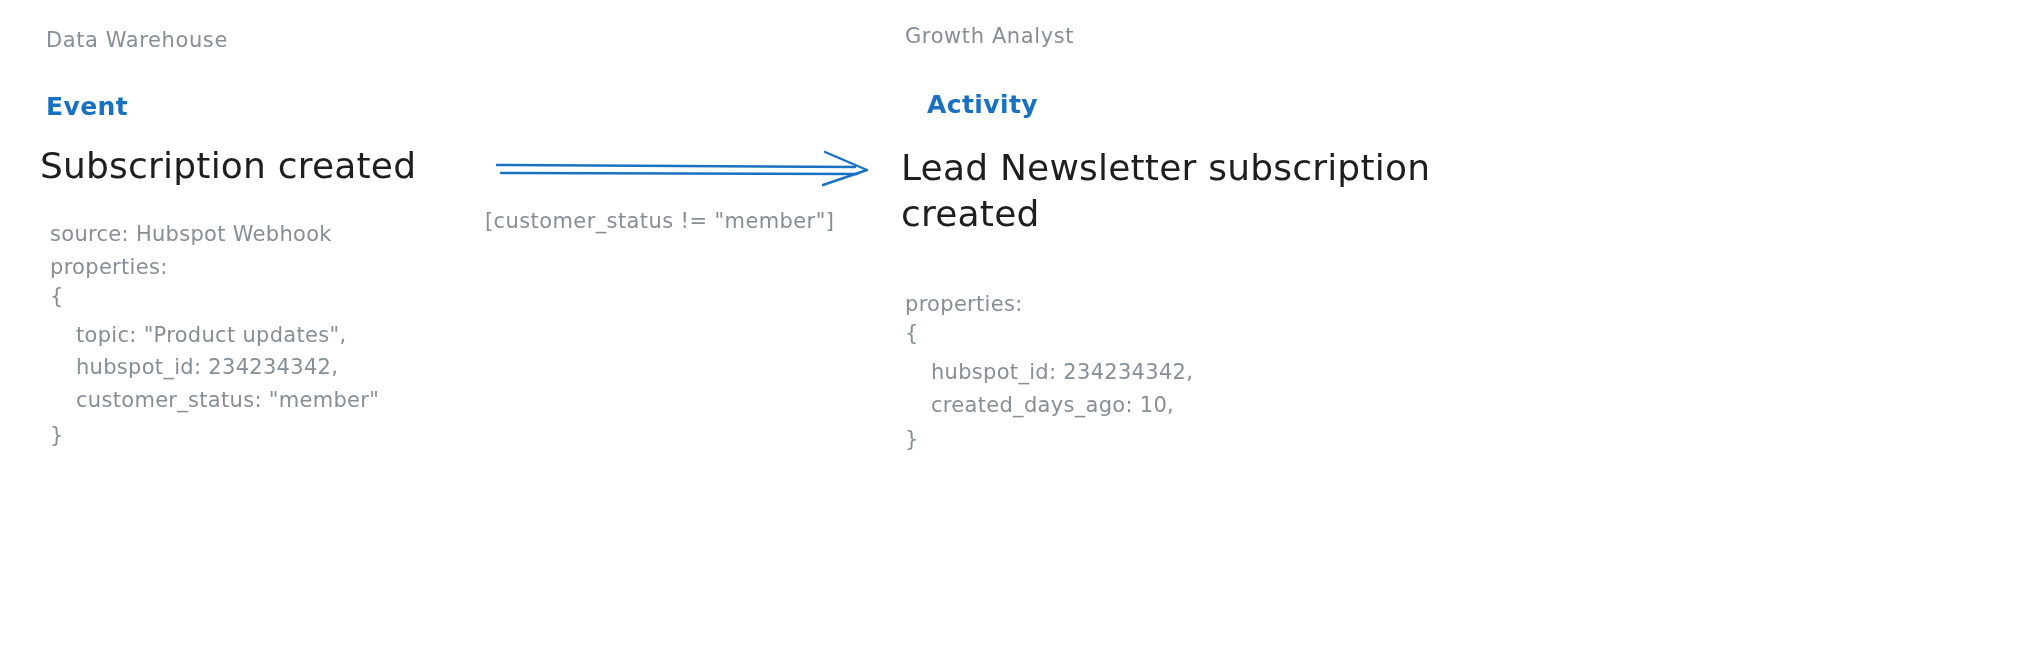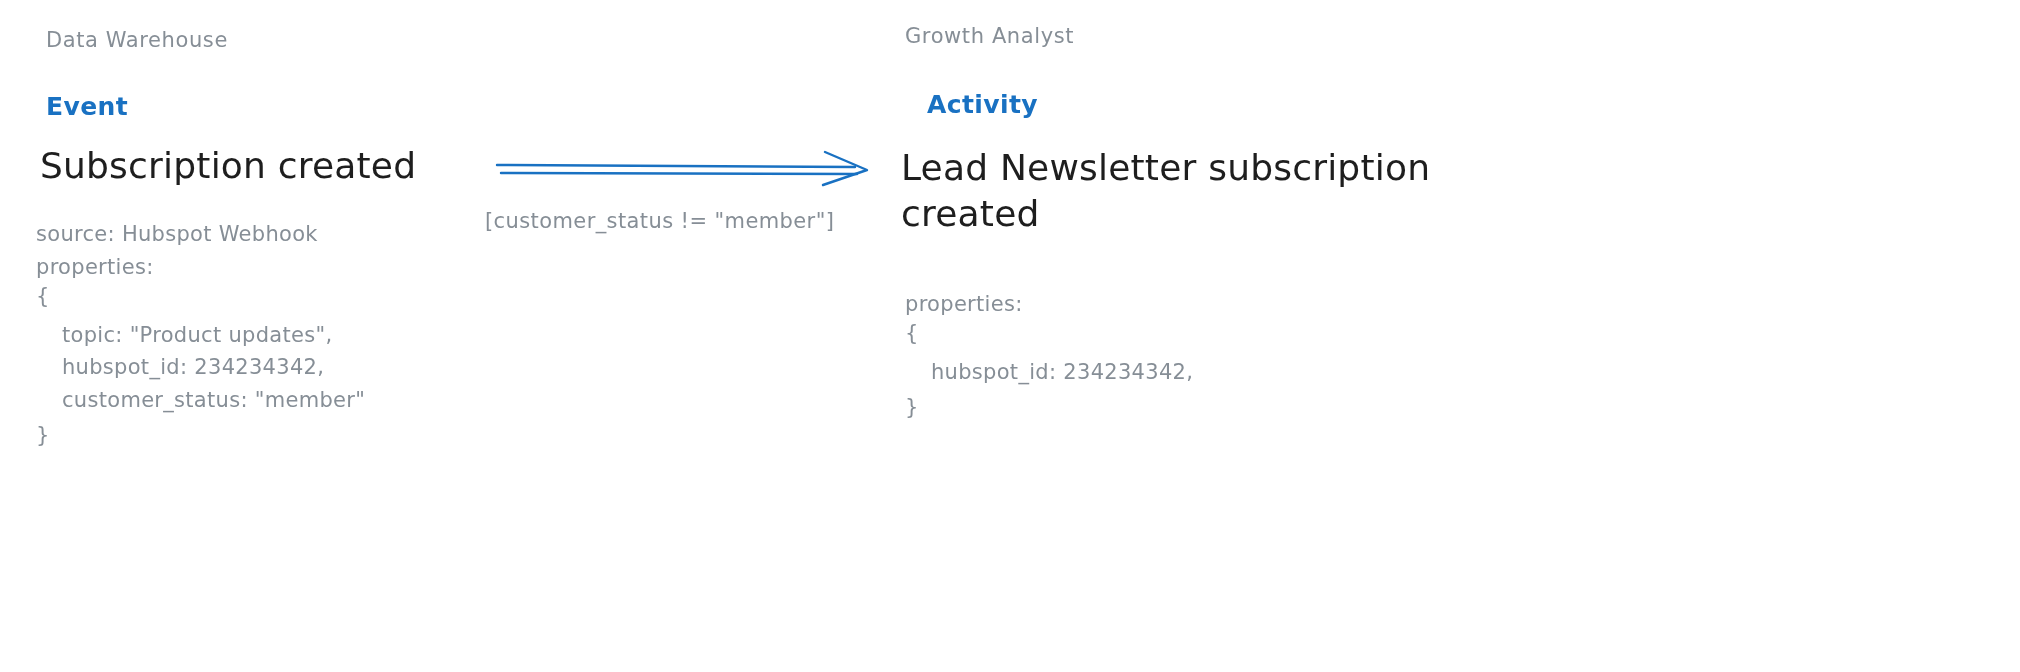--- a/index.html
+++ b/index.html
@@ -70,21 +70,21 @@
     line-height: 1.56;
     letter-spacing: 0.3px;
     white-space: pre;
     padding-left: 26px;
   }
 
   
   #owner-left      { position: absolute; left: 46px;  top: 28px; }
   #kind-left       { position: absolute; left: 46px;  top: 92px; text-align: right; }
   #title-left      { position: absolute; left: 40px;  top: 143px; width: 520px; }
-  #meta-left       { position: absolute; left: 36px;  top: 218px; width: 520px; }
+  #meta-left       { position: absolute; left: 50px;  top: 218px; width: 520px; }
 
   
   #owner-right     { position: absolute; left: 905px; top: 24px; }
   #kind-right      { position: absolute; left: 905px; top: 90px; margin-left: 22px; }
   #title-right     { position: absolute; left: 901px; top: 145px; width: 660px; }
   #meta-right      { position: absolute; left: 905px; top: 288px; width: 560px; }
 
   
   #edge-arrow {
     position: absolute;
@@ -141,17 +141,18 @@
 
   <div id="kind-right" class="kind-label">Activity</div>
 
   <div id="title-right" class="entity-title">Lead Newsletter subscription created</div>
 
   <div id="meta-right">
     <div class="meta-line">properties:</div>
     <div class="brace">{</div>
     <div style="height:10px"></div>
     <div class="prop-line">hubspot_id: 234234342,</div>
+    <div class="prop-line">created_days_ago: 10,</div>
     <div style="height:6px"></div>
     <div class="brace">}</div>
   </div>
 
 </div>
 
 </body></html>

